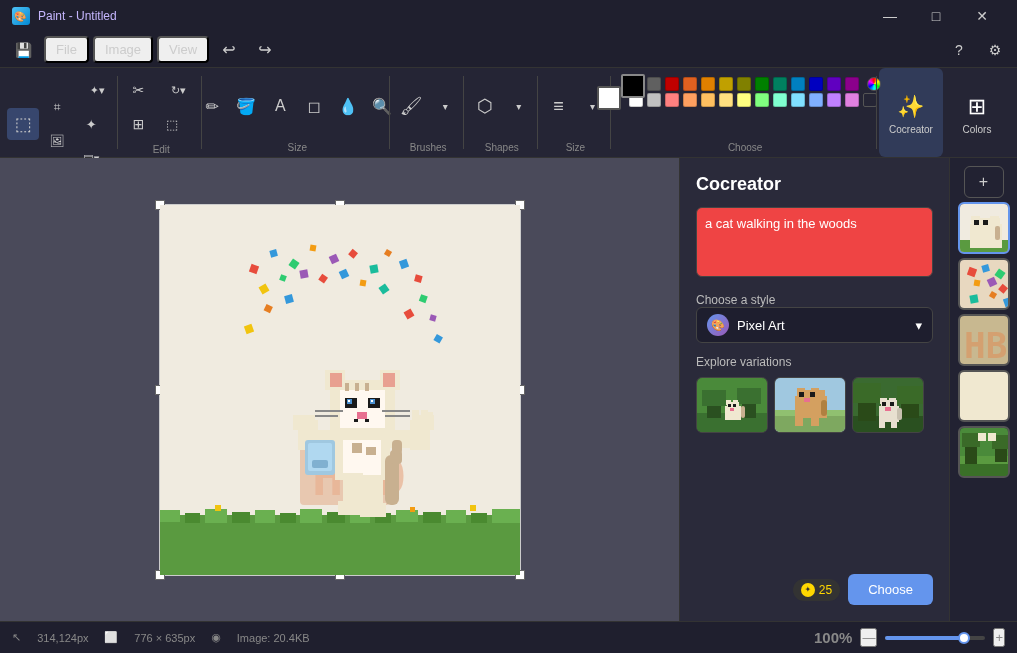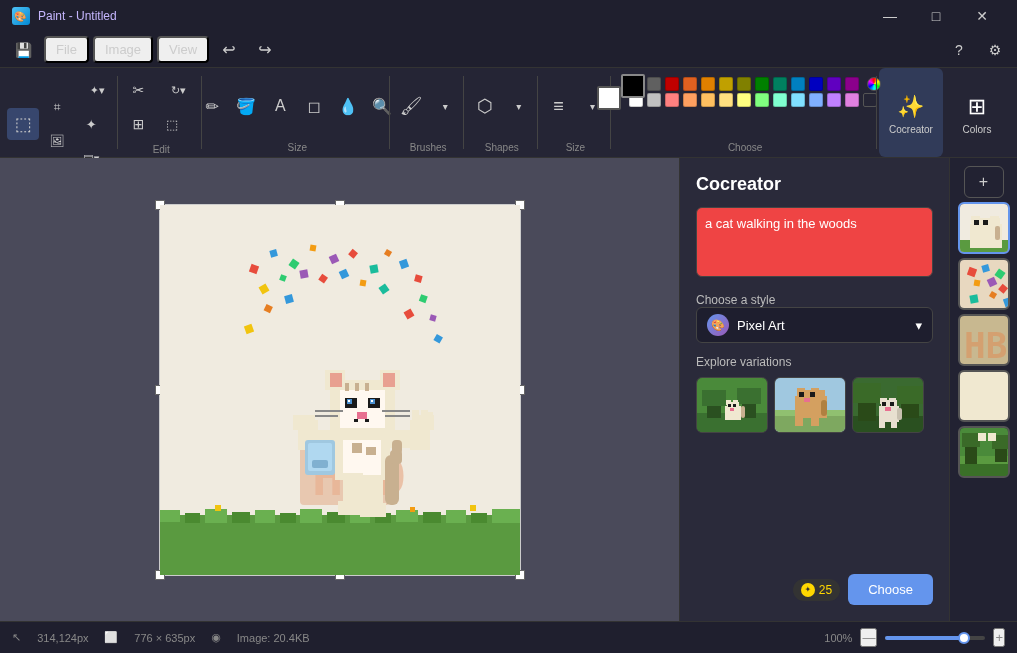--- a/index.html
+++ b/index.html
@@ -492,21 +492,21 @@
       color: #888;
       gap: 16px;
       border-top: 1px solid #333;
     }
     .status-bar-right {
       margin-left: auto;
       display: flex;
       align-items: center;
       gap: 8px;
     }
-    .zoom-level { font-size: 11px; color: #888; }
+    .zoom-level { font-size: 15px; color: #888; font-weight: bold; }
     .zoom-slider {
       width: 100px;
       height: 4px;
       background: #444;
       border-radius: 2px;
       position: relative;
     }
     .zoom-slider-fill {
       height: 100%;
       background: #6495ed;

